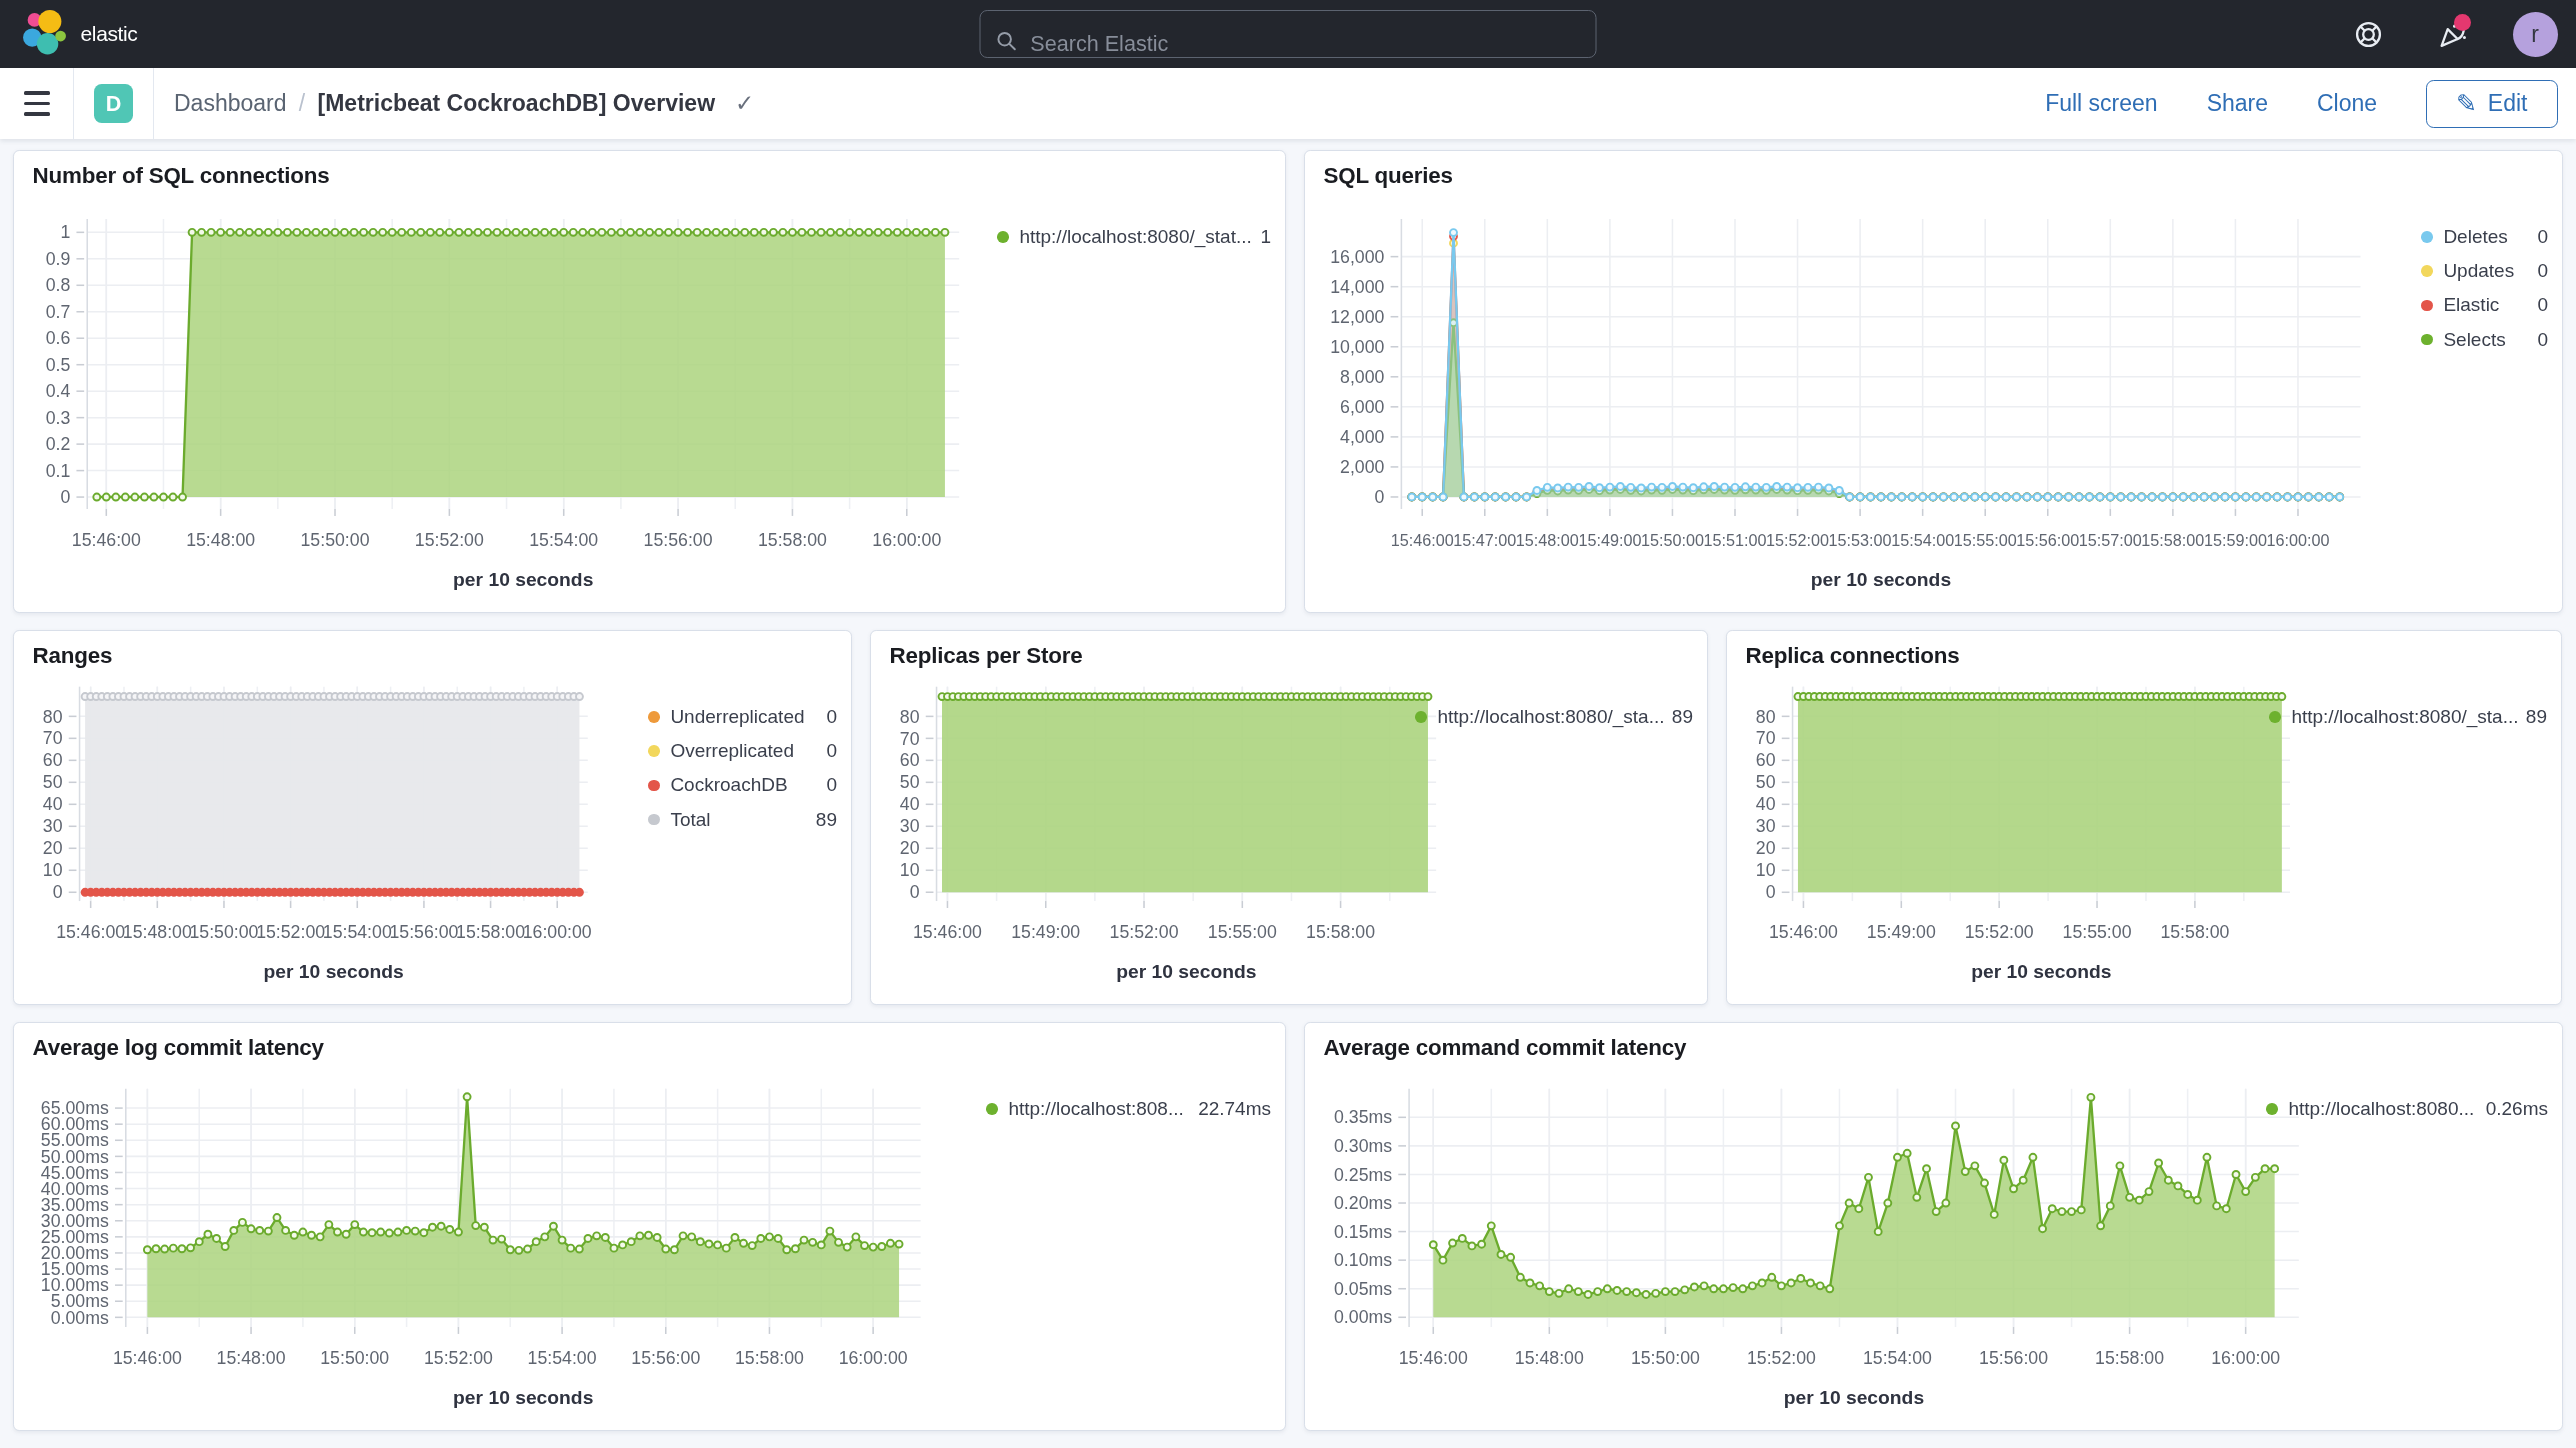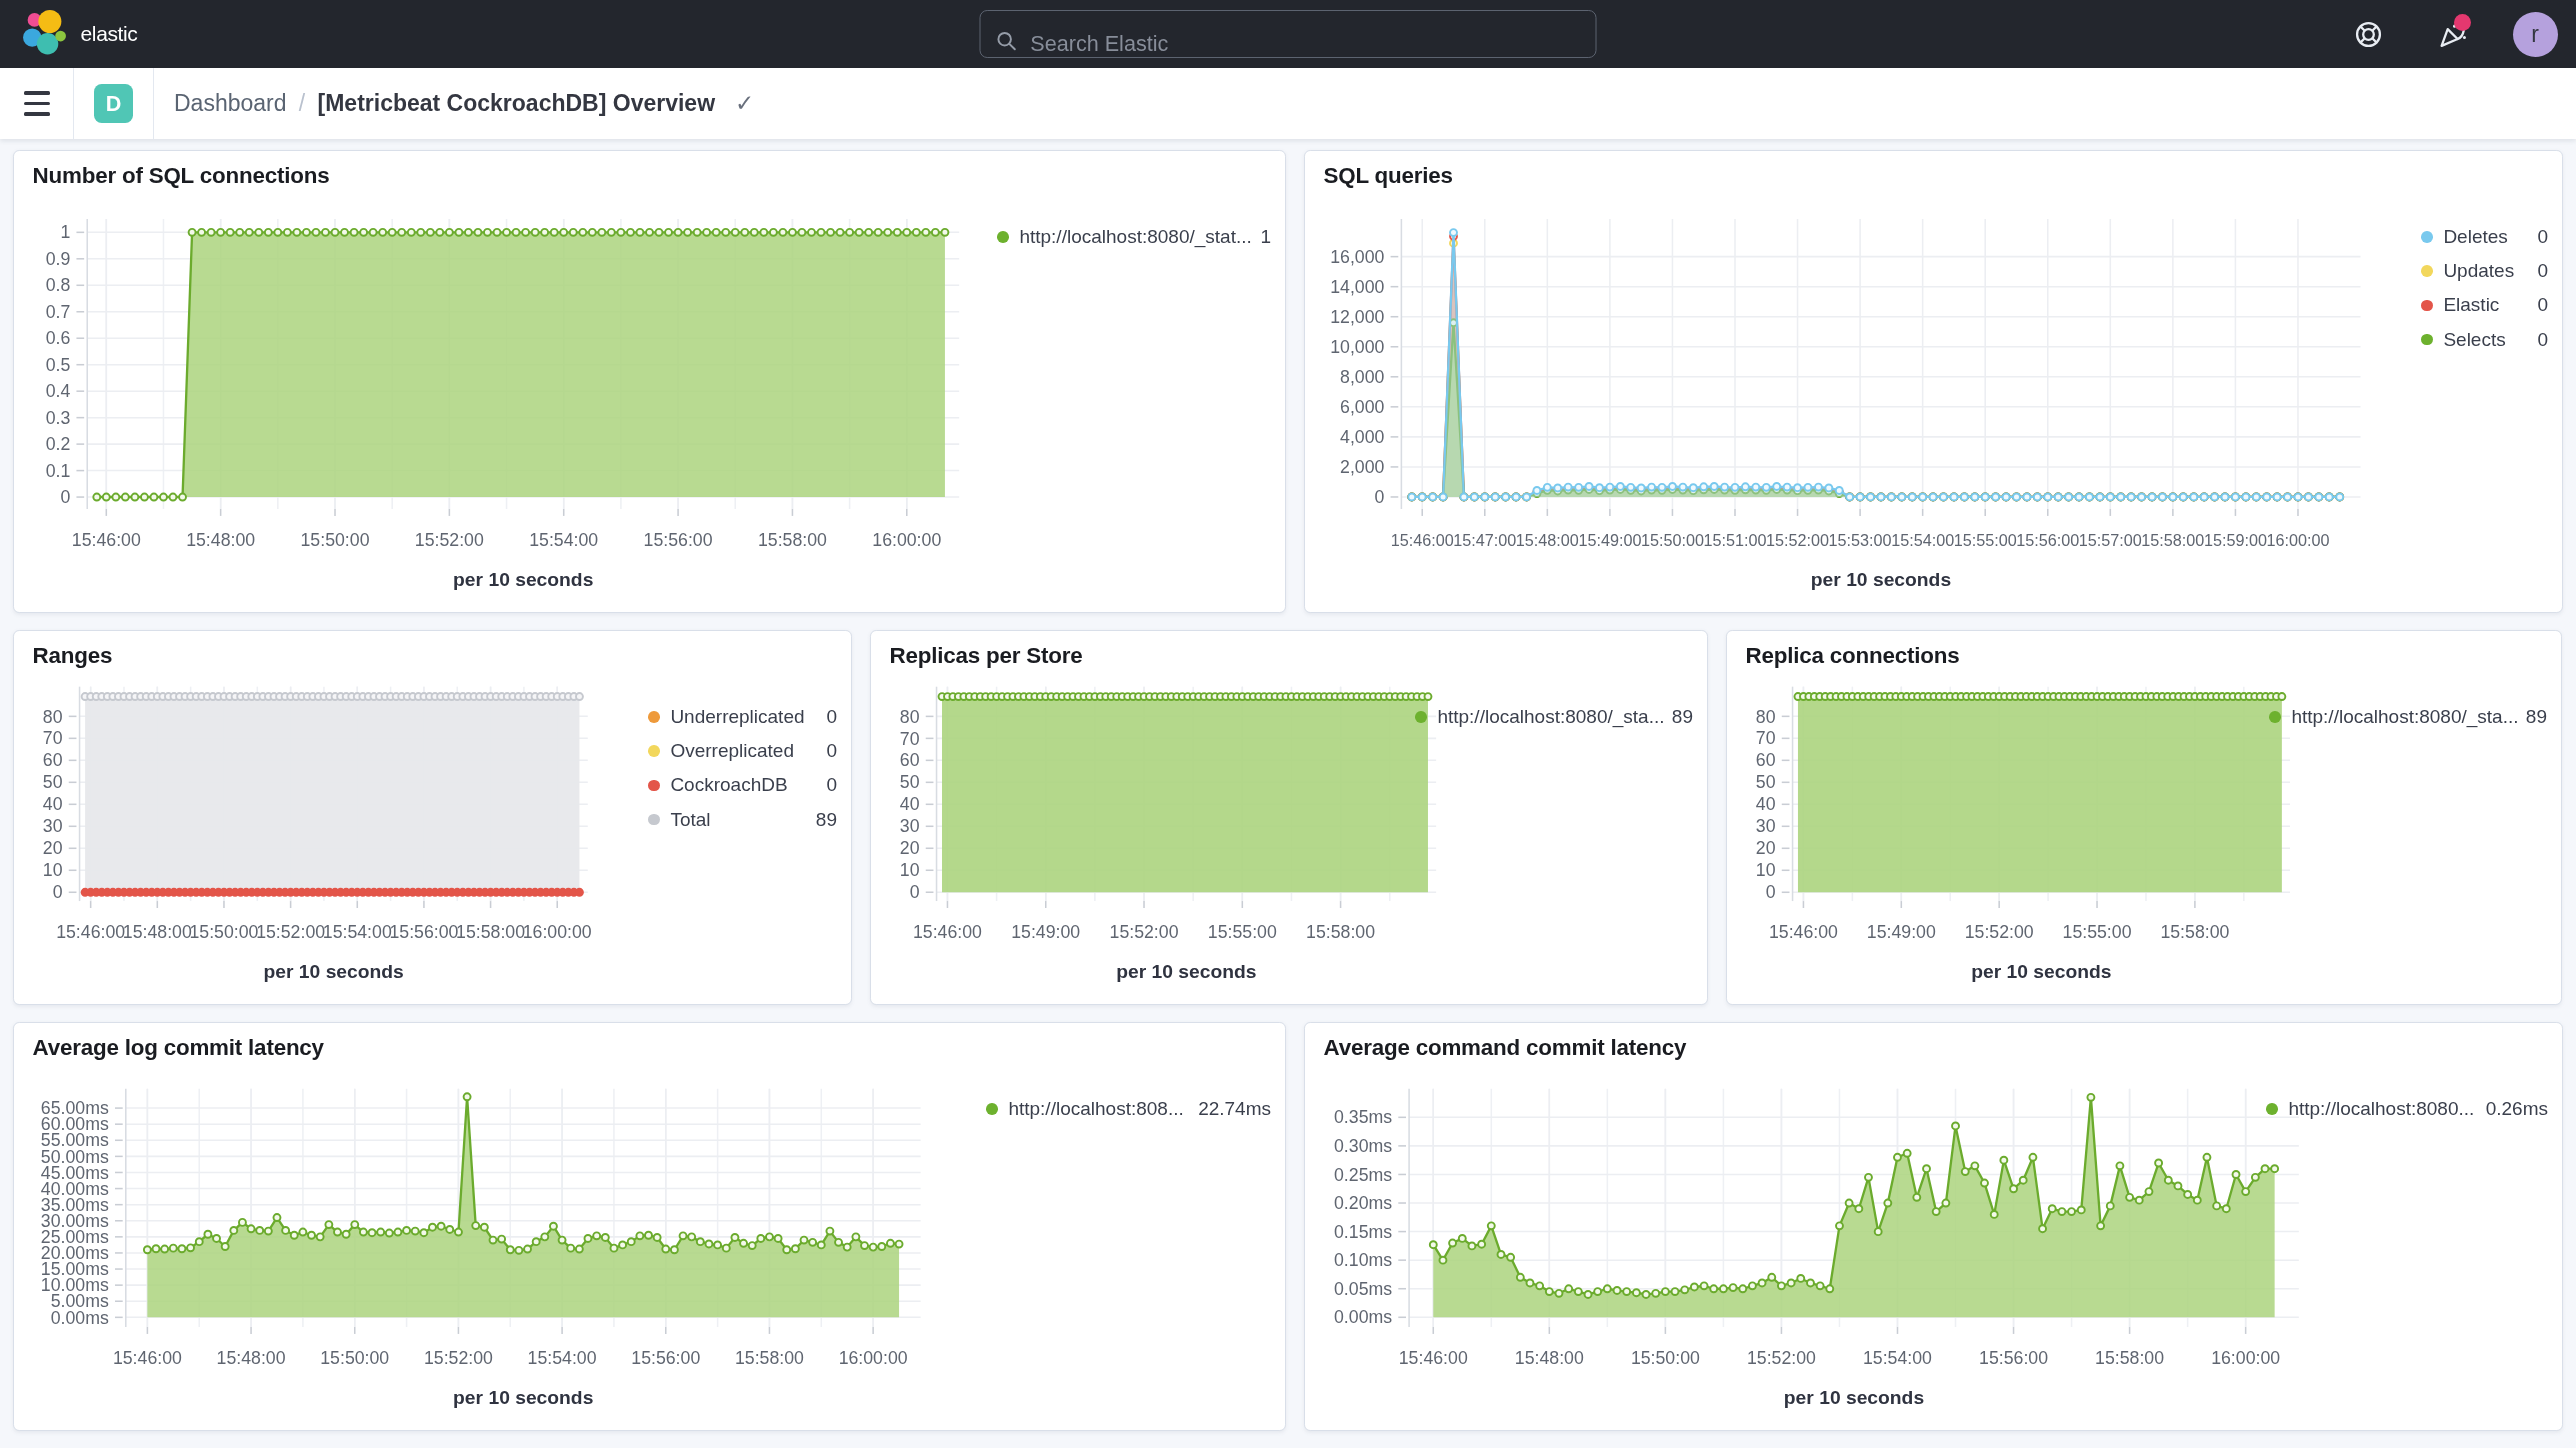--- a/index.html
+++ b/index.html
@@ -120,20 +120,29 @@
       <span></span>
   </div>
   <div class="space-badge-wrap">
     <div class="space-badge">D</div>
   </div>
   <div class="crumbs">
     <span class="crumb-root">Dashboard</span>
     <span class="crumb-sep">/</span>
     <span class="crumb-title">[Metricbeat CockroachDB] Overview</span>
     <span class="title-check">✓</span>
+  </div>
+  <div class="toolbar-actions">
+    <span class="tb-link">Full screen</span>
+    <span class="tb-link">Share</span>
+    <span class="tb-link">Clone</span>
+    <button class="edit-btn">
+      <span class="pencil">✎</span>
+      <span>Edit</span>
+    </button>
   </div>
 </div>
 
 <div class="content">
 
   <div class="row">
     <div class="panel w1650 h600">
       <div class="panel-title">Number of SQL connections</div>
       <div class="chart-wrap">
         <svg viewBox="0 0 1646 596" width="1269" height="460">

